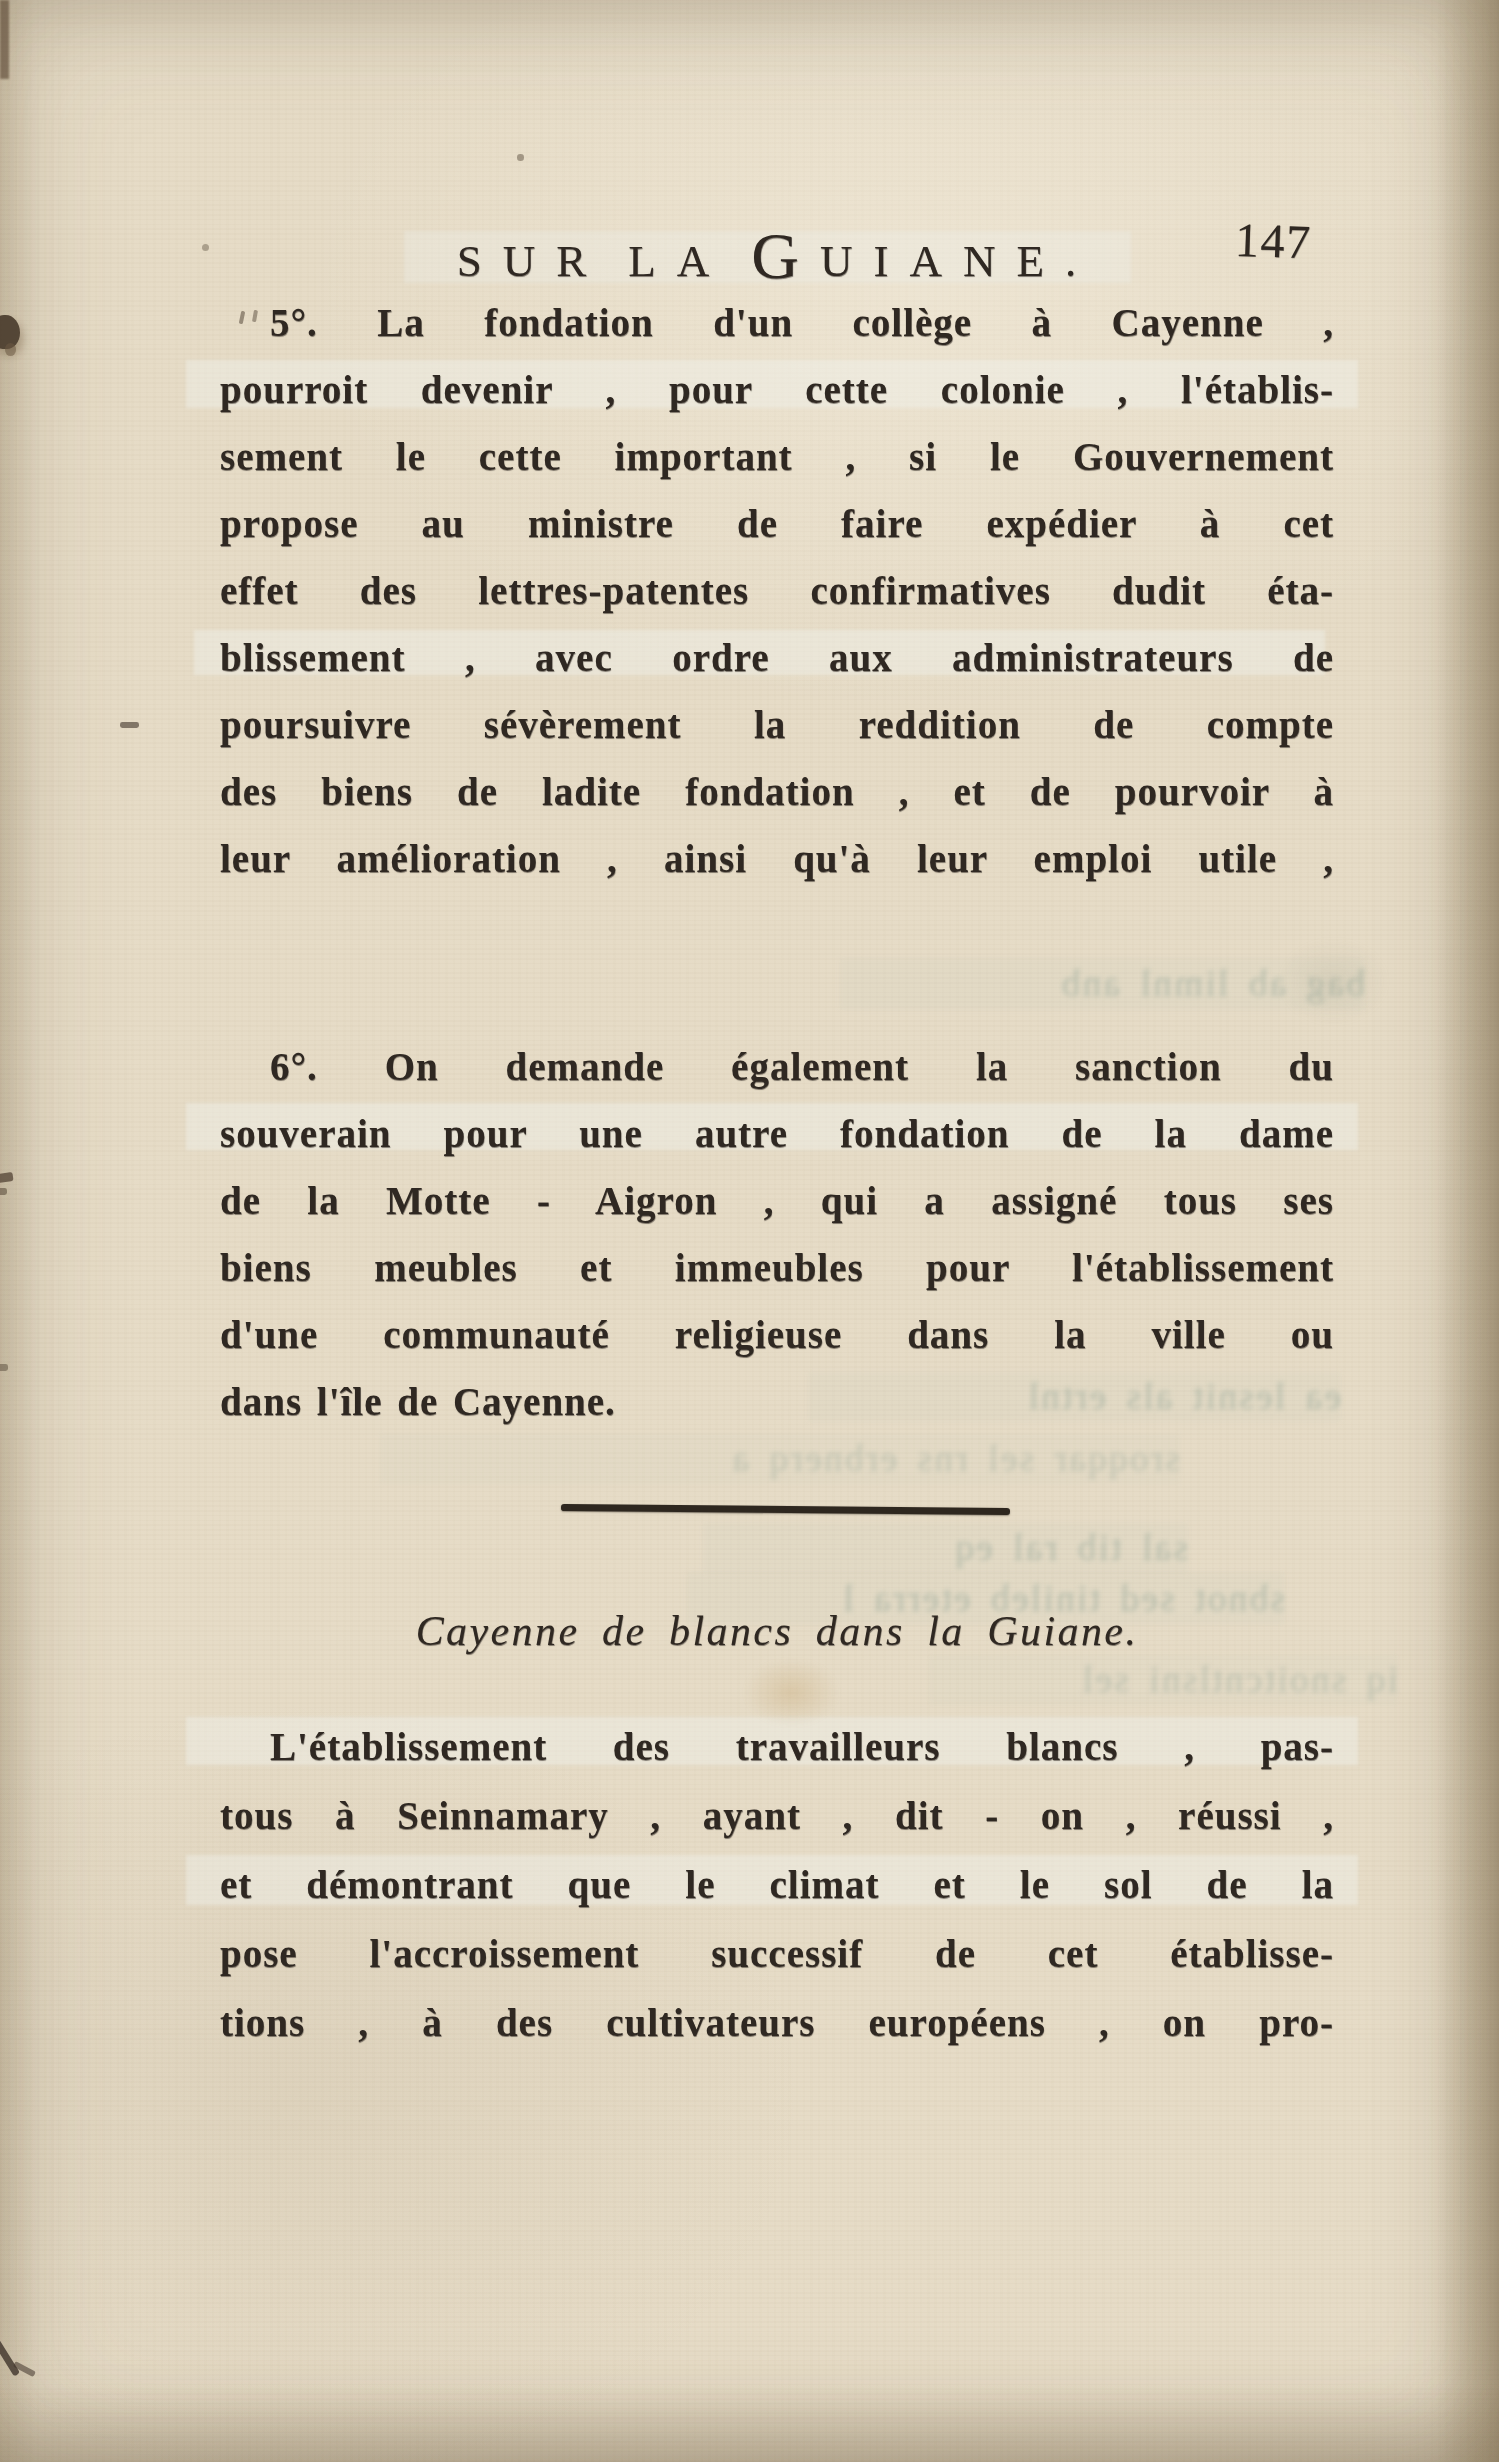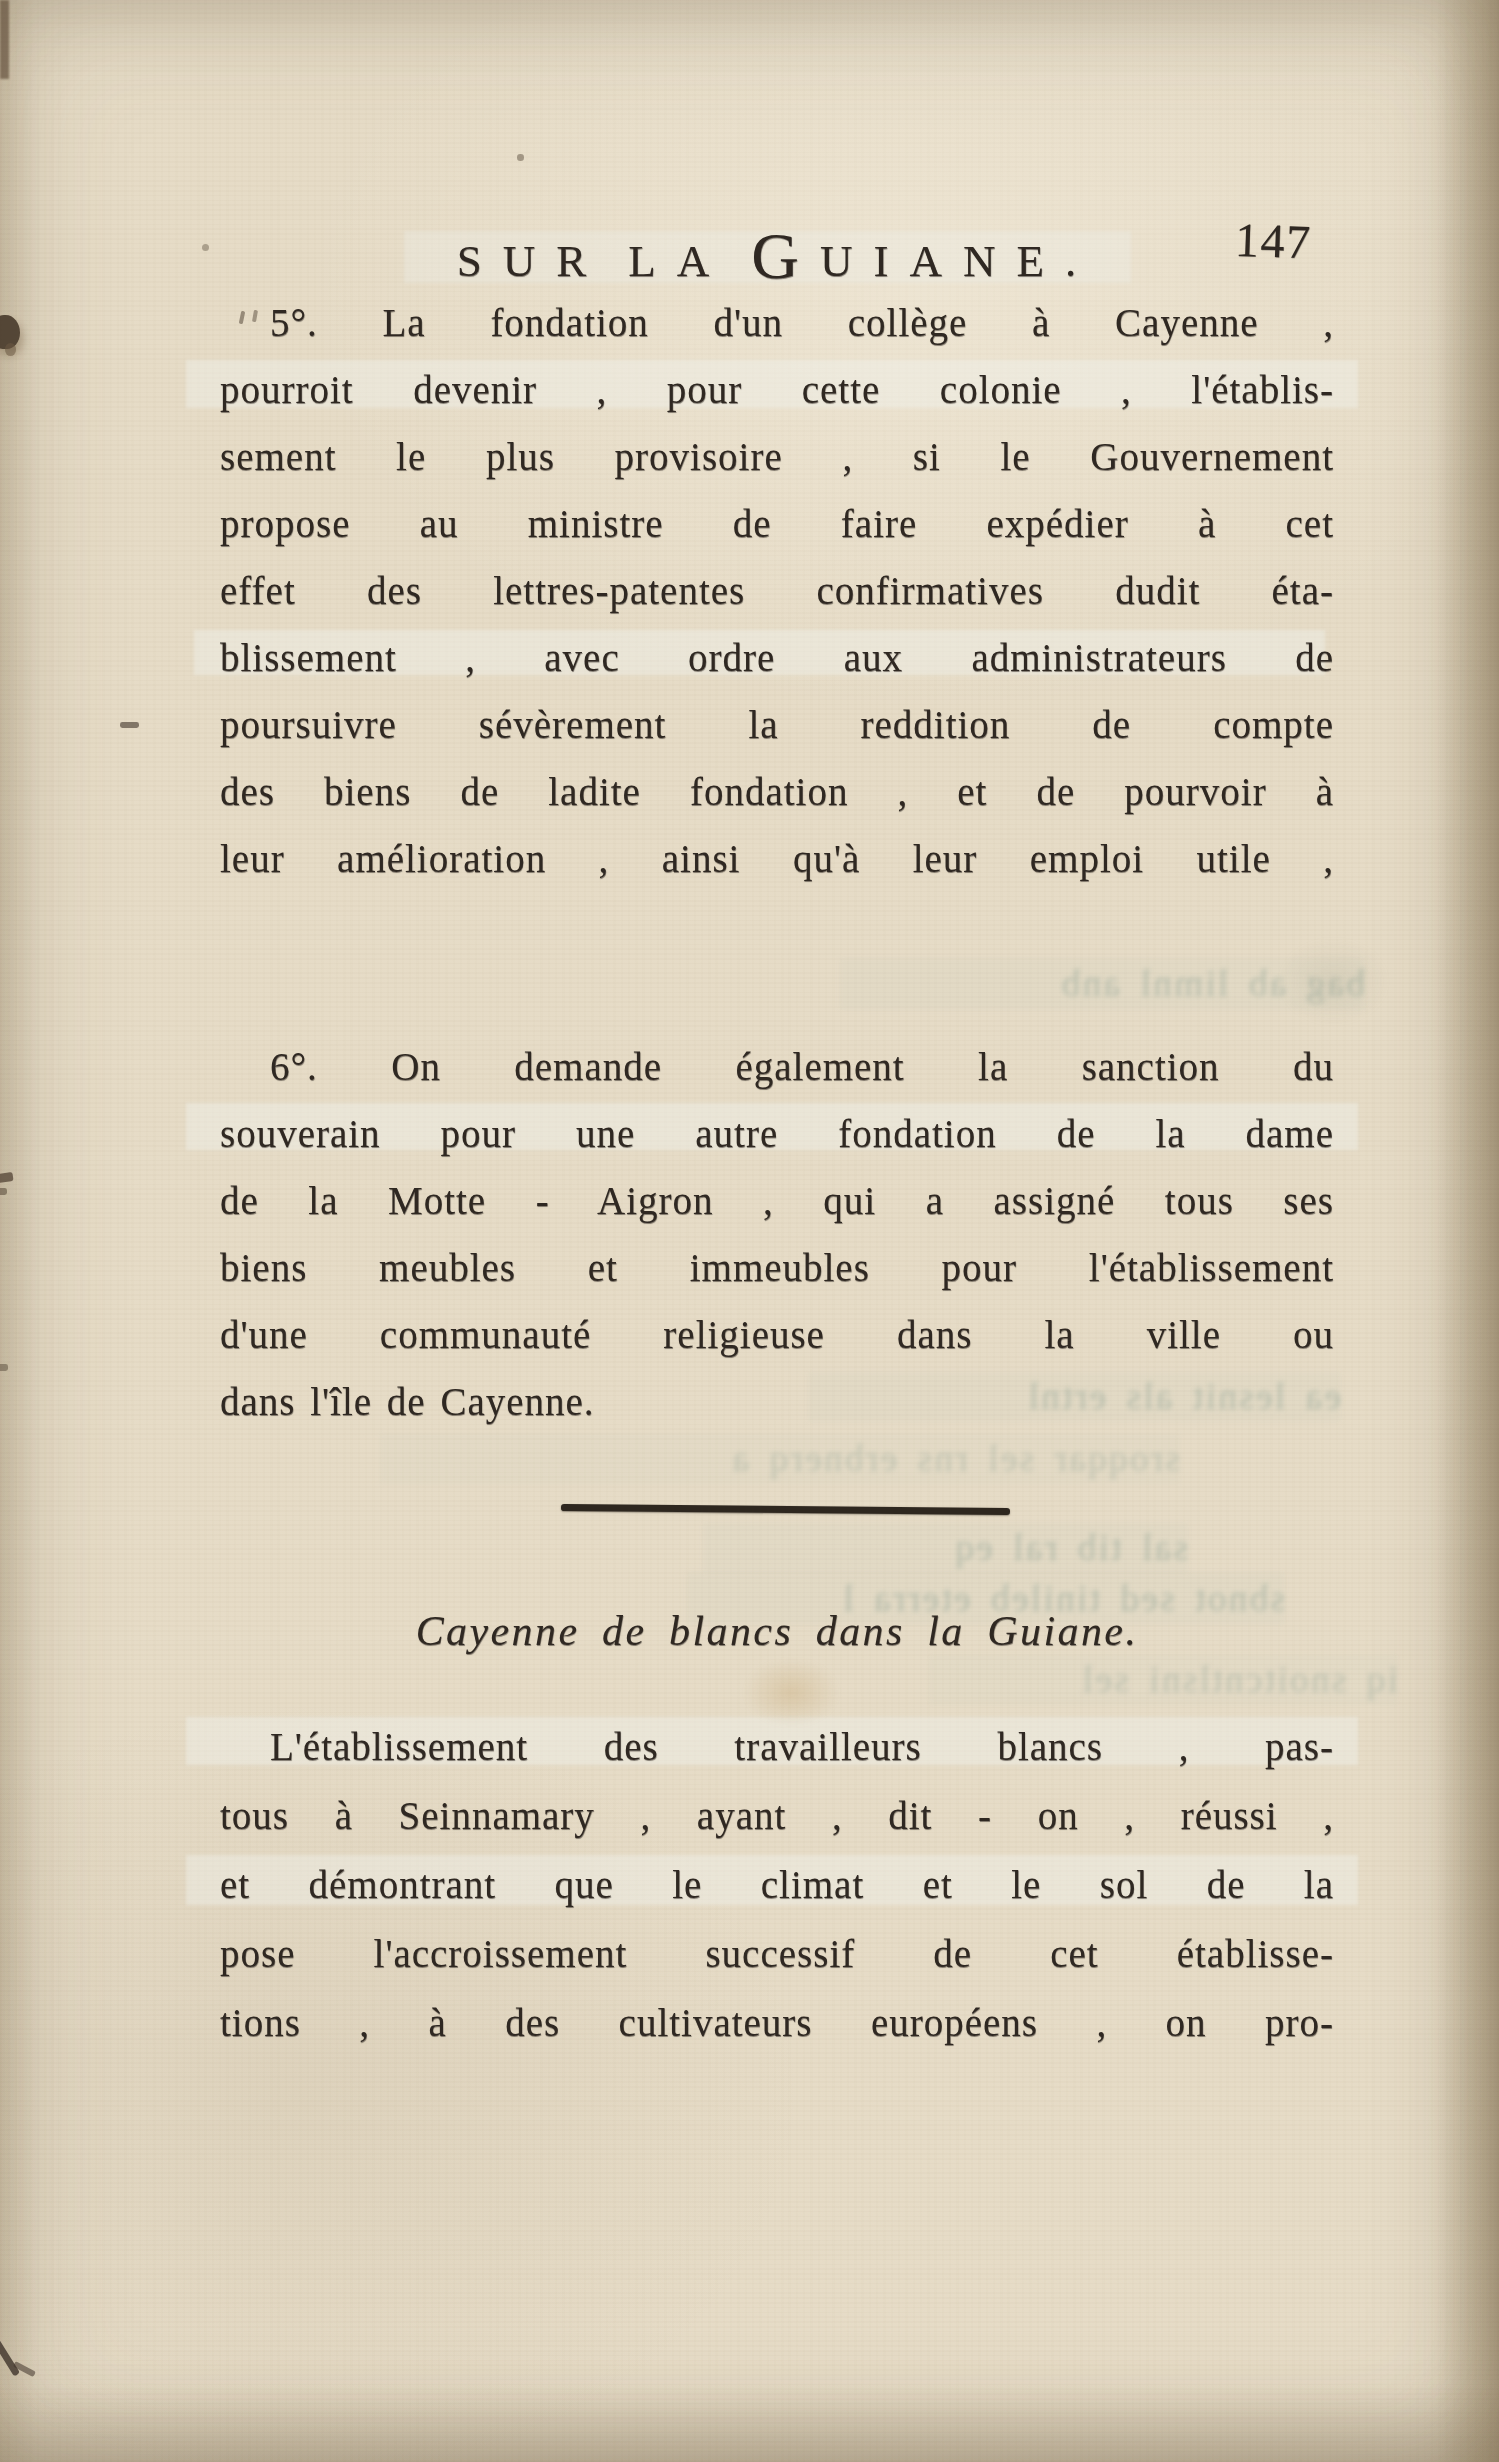--- a/index.html
+++ b/index.html
@@ -13,21 +13,21 @@
       repeating-linear-gradient(0deg, rgba(110,100,80,0.025) 0 1.6px, rgba(255,255,255,0.015) 1.6px 4.8px),
       repeating-linear-gradient(90deg, rgba(110,100,80,0.015) 0 2.4px, rgba(255,255,255,0.012) 2.4px 7.3px),
       linear-gradient(90deg, #dccfb6 0px, #e6dbc5 36px, #e6dbc5 95%, #dccfb4 99%, #d2c4aa 100%),
       #e5dac3;
     box-shadow: inset 0 0 129px rgba(95,80,55,0.22), inset -32px 0 73px rgba(95,80,55,0.18), inset 0 -32px 73px rgba(95,80,55,0.12);
   }
   
   .textcol{position:absolute;left:220px;width:1114px;top:0;height:100%;}
   .ink{color:#2f2822;text-shadow:0.4px 0.5px 0.7px rgba(47,40,34,0.55);}
   .para{position:absolute;left:0;width:100%;font-size:39px;letter-spacing:1px;word-spacing:4px;}
-  .para .line{height:67px;line-height:67px;white-space:nowrap;}
+  .para .line{height:67px;line-height:67px;white-space:nowrap;font-weight:bold;}
   .para.p3 .line{height:69px;line-height:69px;}
   .para .line.jl{text-align:justify;text-align-last:justify;white-space:normal;}
   .para .line:first-child{text-indent:50px;}
   
   .header{position:absolute;left:0;top:223px;width:100%;height:73px;}
   .hdr-title{position:absolute;left:0;width:100%;text-align:center;top:0;line-height:65px;}
   .hdr-sm{font-size:45px;letter-spacing:21px;}
   .hdr-gap{display:inline-block;width:21px;}
   .hdr-g{font-size:66px;letter-spacing:21px;vertical-align:-1.6px;}
   .pagenum{position:absolute;right:22.6px;top:-9.7px;font-size:48px;letter-spacing:1.6px;transform:rotate(2deg);}
@@ -99,21 +99,21 @@
     <div class="header">
       <div class="hdr-title ink">
         <span class="hdr-sm">SUR</span><span class="hdr-gap"></span><span class="hdr-sm">LA</span><span class="hdr-gap"></span><span class="hdr-g">G</span><span class="hdr-sm">UIANE.</span>
       </div>
       <div class="pagenum ink">147</div>
     </div>
 
     <div class="para ink" style="top:289px;">
         <div class="line jl">5°. La fondation d'un collège à Cayenne ,</div>
         <div class="line jl">pourroit devenir , pour cette colonie , l'établis-</div>
-        <div class="line jl">sement le plus provisoire , si le Gouvernement</div>
+        <div class="line jl">sement le cette important , si le Gouvernement</div>
         <div class="line jl">propose au ministre de faire expédier à cet</div>
         <div class="line jl">effet des lettres-patentes confirmatives dudit éta-</div>
         <div class="line jl">blissement , avec ordre aux administrateurs de</div>
         <div class="line jl">poursuivre sévèrement la reddition de compte</div>
         <div class="line jl">des biens de ladite fondation , et de pourvoir à</div>
         <div class="line jl">leur amélioration , ainsi qu'à leur emploi utile ,</div>
       </div>
 
     <div class="para ink" style="top:1033px;">
         <div class="line jl">6°. On demande également la sanction du</div>

